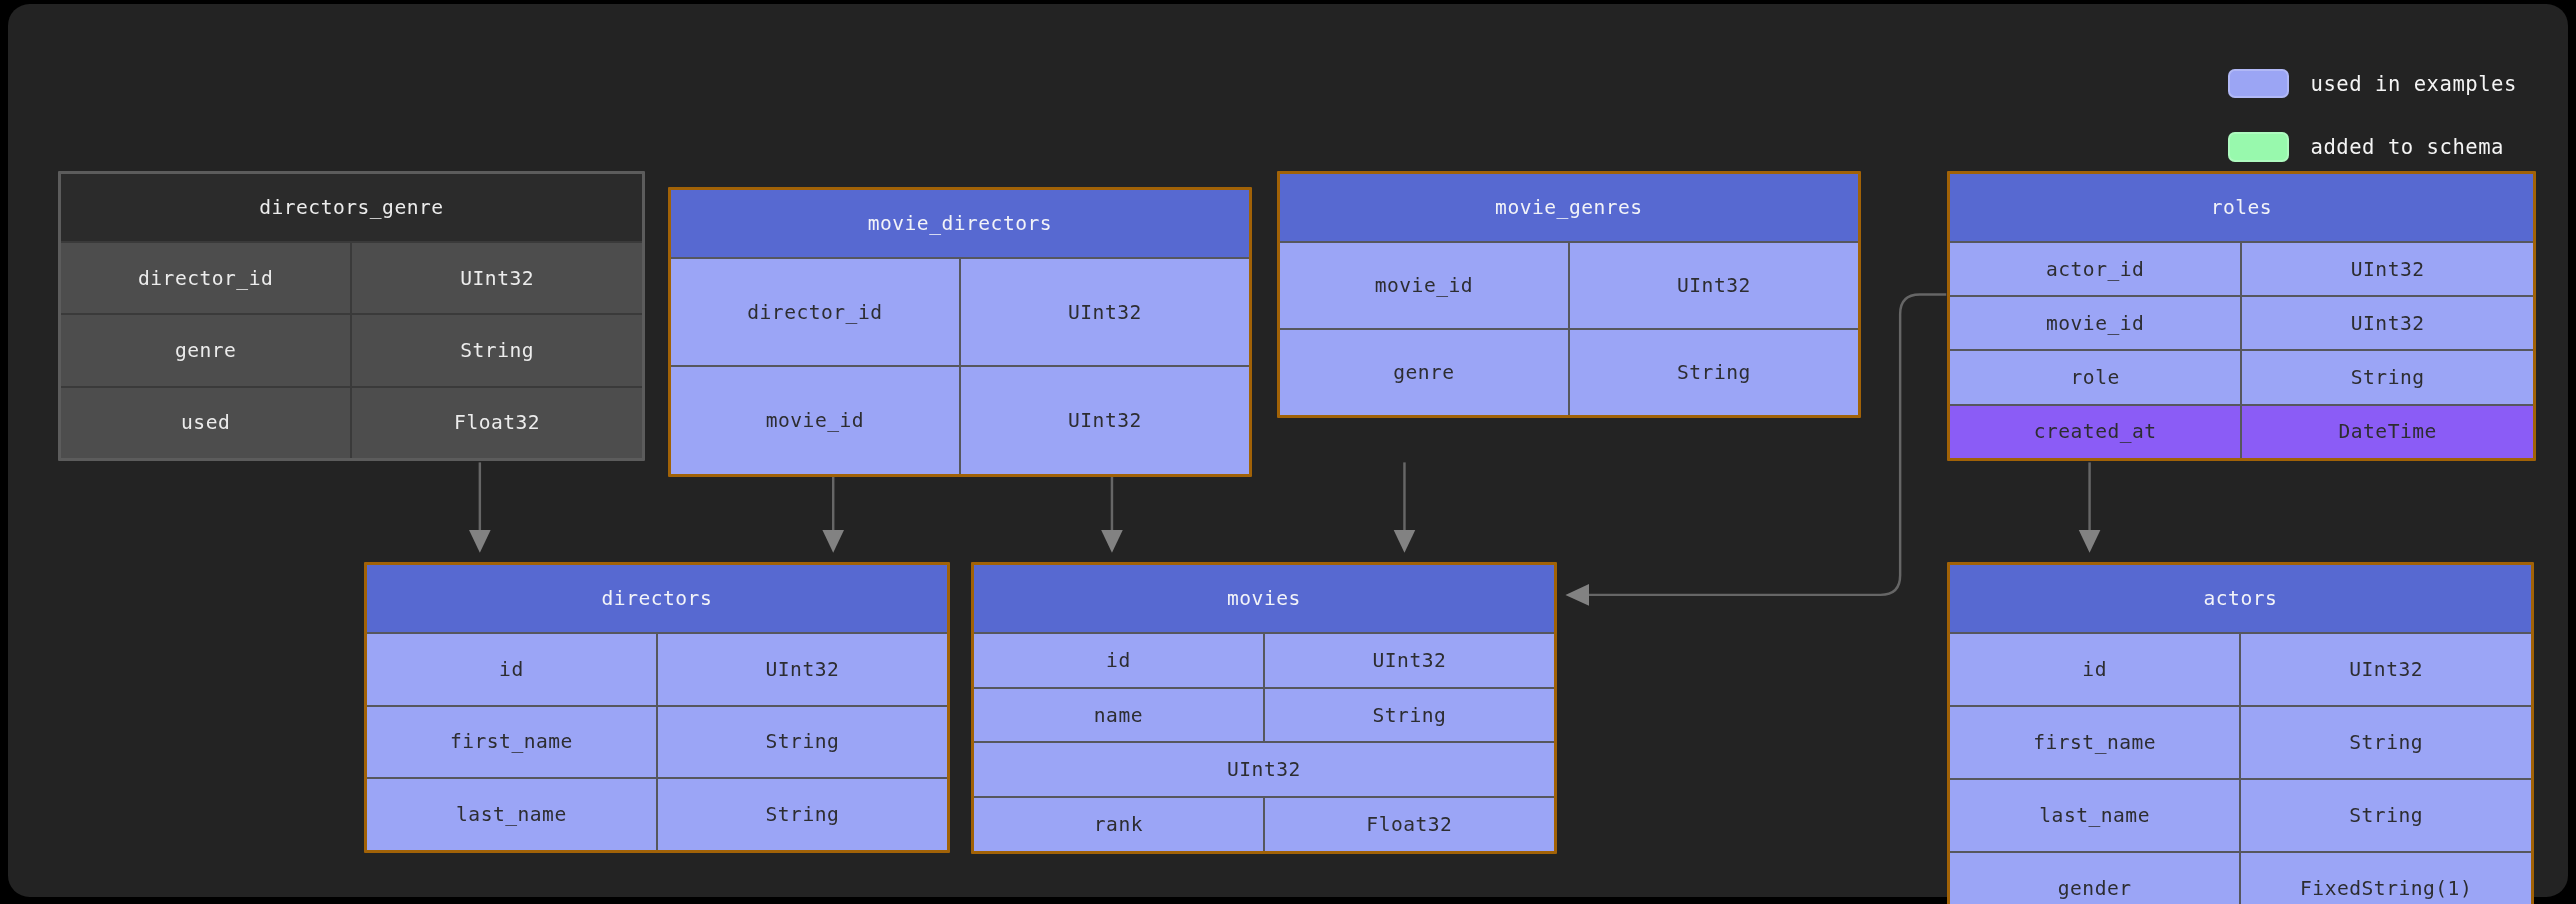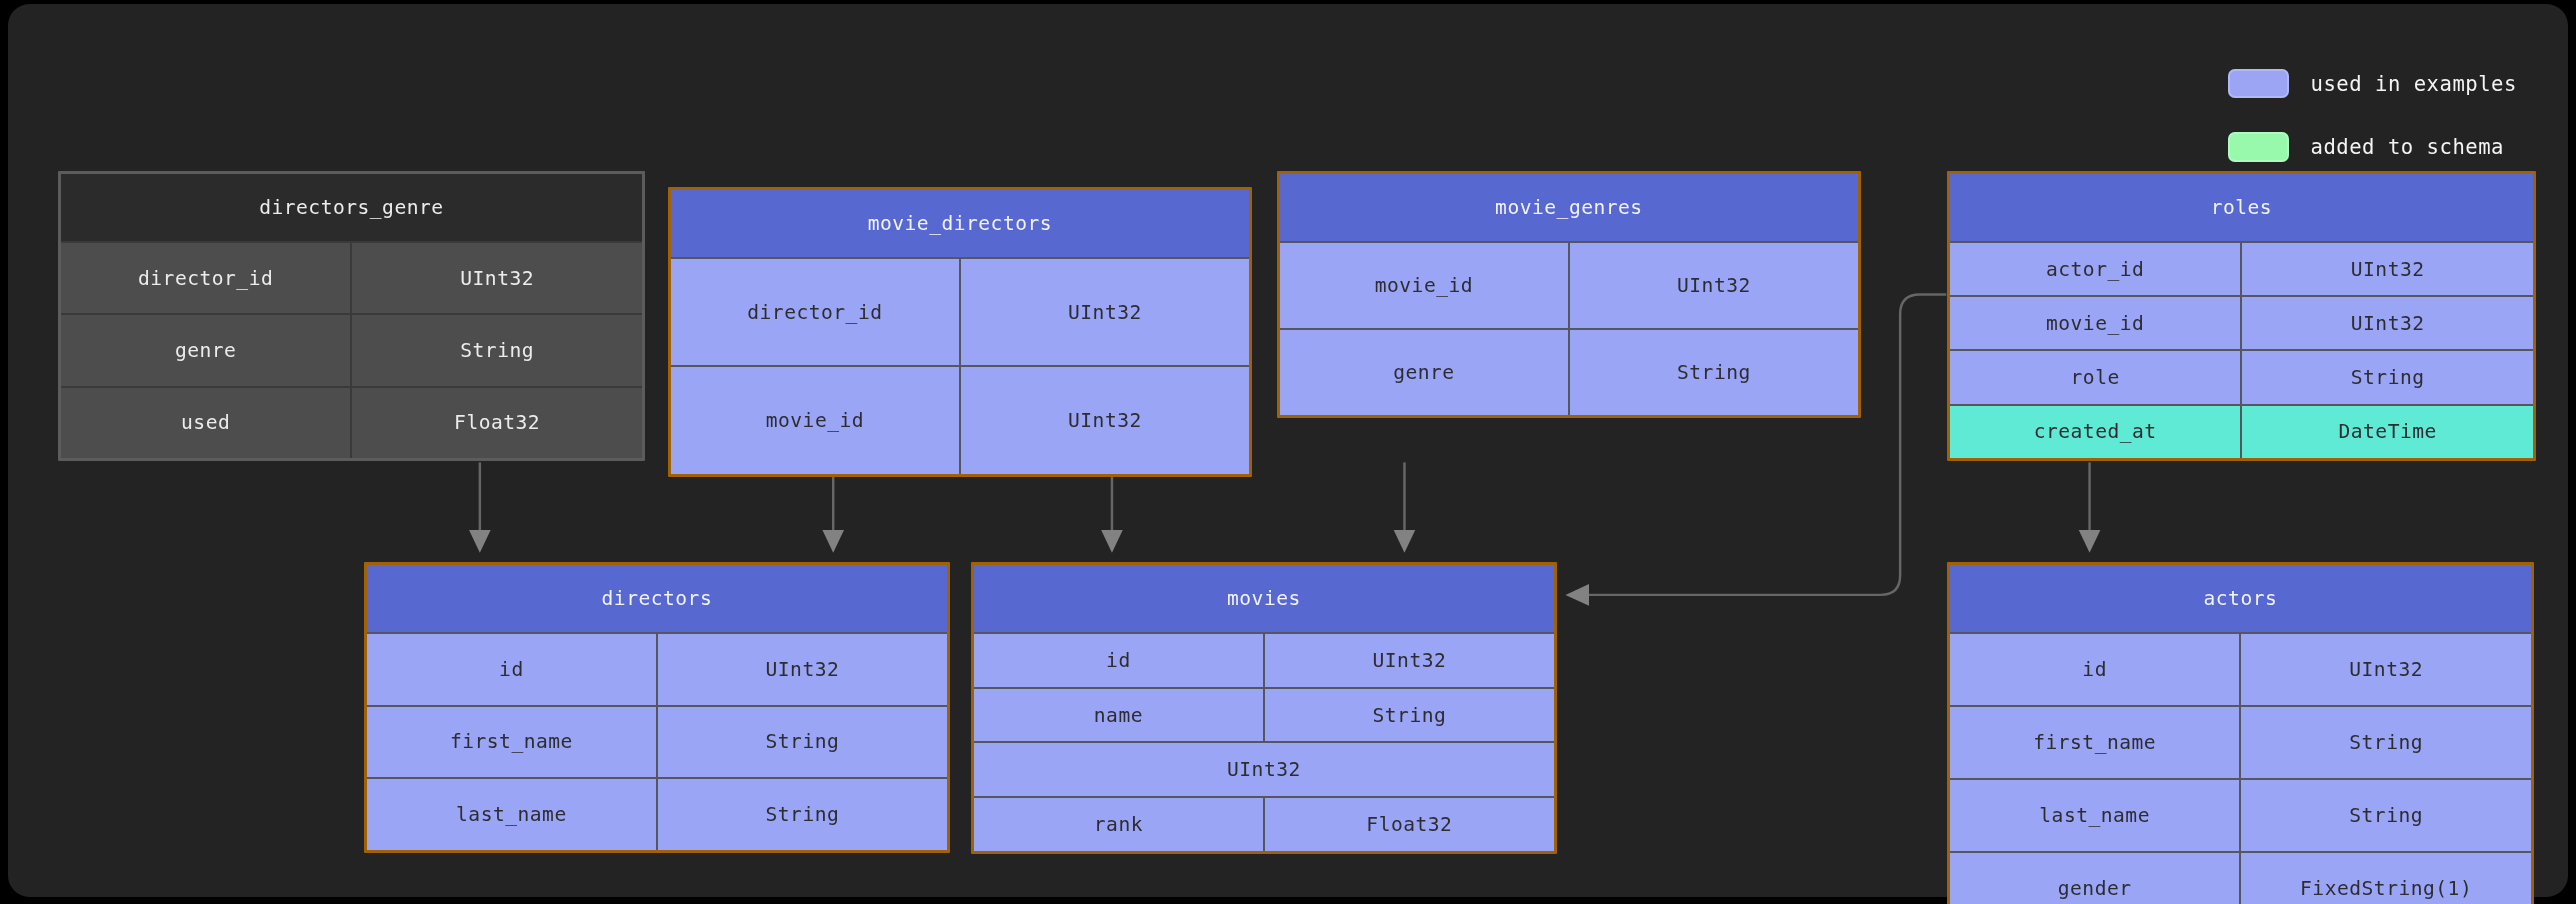--- a/index.html
+++ b/index.html
@@ -67,21 +67,21 @@
     align-items: center;
     justify-content: center;
     font-size: 19.6px;
     letter-spacing: 0.5px;
     white-space: nowrap;
   }
   .cell.name { border-right: 2px solid #56575e; }
   
   .table.blue .t-header { background: #5769d1; color: #f2f3f8; }
   .table.blue .t-row   { background: #9ba5f6; color: #2d2d31; }
-  .table.blue .t-row.added { background: #5eead4; }
+  .table.blue .t-row.added { background: #8b5cf6; }
   
   .table.gray { border-color: #5c5c5c; }
   .table.gray .t-header { background: #2b2b2b; color: #ececec; }
   .table.gray .t-row { background: #4d4d4d; color: #ececec; border-top-color: #3a3a3a; }
   .table.gray .cell.name { border-right-color: #3a3a3a; }
   
   #edges { position: absolute; left: 0; top: 0; pointer-events: none; }
   .edge-line { stroke: #666666; stroke-width: 2.5; fill: none; }
   .edge-head { fill: #828282; stroke: none; }
 </style>

